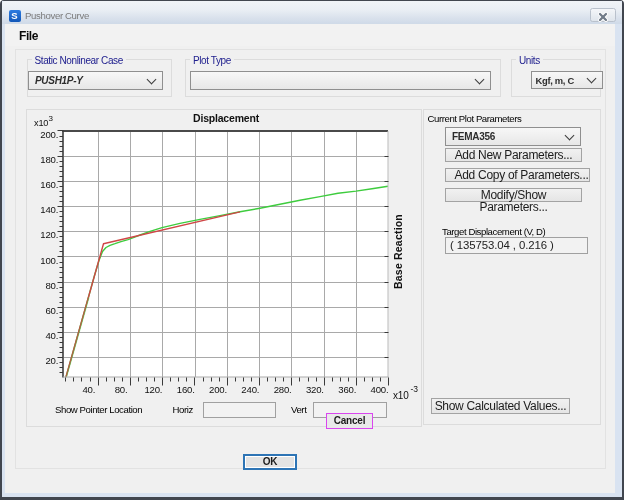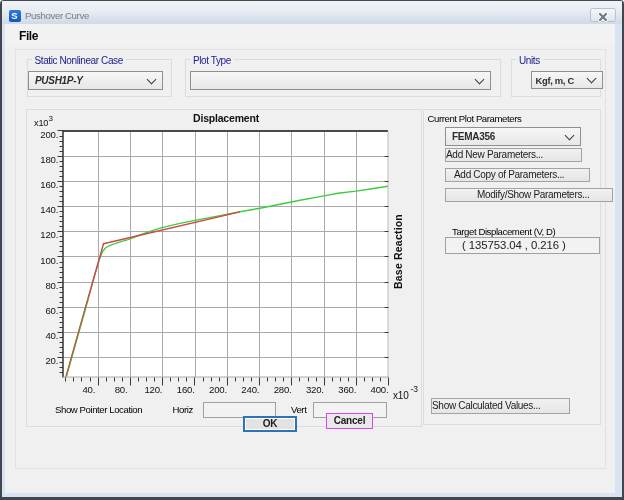--- a/index.html
+++ b/index.html
@@ -22,21 +22,21 @@
   #panel{left:14.5px;top:48.8px;width:589px;height:418px;border:1px solid #e2e2e2;}
   .group{border:1px solid #dcdcdc;}
   .glabel{position:absolute;top:-5.5px;left:4px;background:#f0f0f0;color:#21218f;
      font-size:10px;letter-spacing:-0.4px;padding:0 3px;white-space:nowrap;line-height:11px;text-align:center;}
   .combo{border:1px solid #8f8f8f;background:linear-gradient(180deg,#f7f7f7,#e7e7e7);
      font-size:10px;font-weight:bold;letter-spacing:-0.3px;color:#2d2d2d;white-space:nowrap;}
   .combo .ct{position:absolute;left:6px;top:50%;transform:translateY(-50%);}
   .chev{position:absolute;right:7px;top:50%;width:6px;height:6px;margin-top:-4.2px;
      border:solid #3c3c3c;border-width:0 0 1.6px 1.6px;transform:rotate(-45deg);}
   .btn{border:1px solid #a3a3a3;background:linear-gradient(180deg,#f1f1f1,#e5e5e5);
-     font-size:10px;letter-spacing:-0.3px;color:#1c1c1c;}
+     font-size:12px;letter-spacing:-0.3px;color:#1c1c1c;text-align:center;}
   .lbl{font-size:9.6px;letter-spacing:-0.42px;color:#000;white-space:nowrap;}
   .tbox{border:1px solid #a0a0a0;background:#f2f2f2;}
 </style>
 </head>
 <body>
 <div class="abs" id="frame-dark"></div>
 <div class="abs" id="frame-blue"></div>
 <div class="abs" id="titlebar"></div>
 <div class="abs" id="content"></div>
 <div class="abs" id="menubar"></div>
@@ -252,23 +252,23 @@
 <div class="abs tbox" style="left:313px;top:401.8px;width:72px;height:14px;"></div>
 
 <div class="abs group" style="left:423px;top:108.5px;width:176px;height:314px;"></div>
 <div class="abs lbl" style="left:427.5px;top:113px;">Current Plot Parameters</div>
 <div class="abs combo" style="left:445px;top:127px;width:134px;height:16.5px;">
   <span class="ct">FEMA356</span>
     <span class="chev"></span>
 </div>
 <div class="abs btn" style="left:445px;top:147.8px;width:135px;height:12.5px;line-height:12.5px;">Add New Parameters...</div>
 <div class="abs btn" style="left:445px;top:167.8px;width:135px;height:12.5px;line-height:12.5px;padding-left:8px;">Add Copy of Parameters...</div>
-<div class="abs btn" style="left:445px;top:187.9px;width:135px;height:12.5px;line-height:12.5px;padding-left:31px;">Modify/Show Parameters...</div>
-<div class="abs lbl" style="left:452px;top:226px;">Target Displacement (V, D)</div>
-<div class="abs tbox" style="left:445px;top:236.8px;width:137px;height:15.5px;font-size:11.4px;letter-spacing:-0.1px;color:#222;line-height:15.5px;padding-left:16px;">( 135753.04 , 0.216 )</div>
+<div class="abs btn" style="left:445px;top:187.9px;width:135px;height:12.5px;line-height:12.5px;">Modify/Show Parameters...</div>
+<div class="abs lbl" style="left:442px;top:226px;">Target Displacement (V, D)</div>
+<div class="abs tbox" style="left:445px;top:236.8px;width:137px;height:15.5px;font-size:11.4px;letter-spacing:-0.1px;color:#222;line-height:15.5px;padding-left:4px;">( 135753.04 , 0.216 )</div>
 <div class="abs btn" style="left:431px;top:398px;width:137px;height:14.3px;line-height:14.3px;">Show Calculated Values...</div>
 
-<div class="abs" style="left:243px;top:416px;width:50px;height:12px;border:2px solid #2d74b5;
+<div class="abs" style="left:243px;top:454px;width:50px;height:12px;border:2px solid #2d74b5;
   box-shadow:inset 0 0 0 1px #ffffff;background:#e3e3e3;text-align:center;font-size:10px;
   font-weight:bold;letter-spacing:-0.2px;line-height:12px;color:#1c1c1c;">OK</div>
 <div class="abs" style="left:326px;top:413px;width:45px;height:14px;border:1px solid #d946ef;
   background:#e9e9e9;text-align:center;font-size:10px;font-weight:bold;letter-spacing:-0.2px;
   line-height:14px;color:#1c1c1c;">Cancel</div>
 
 </body></html>

